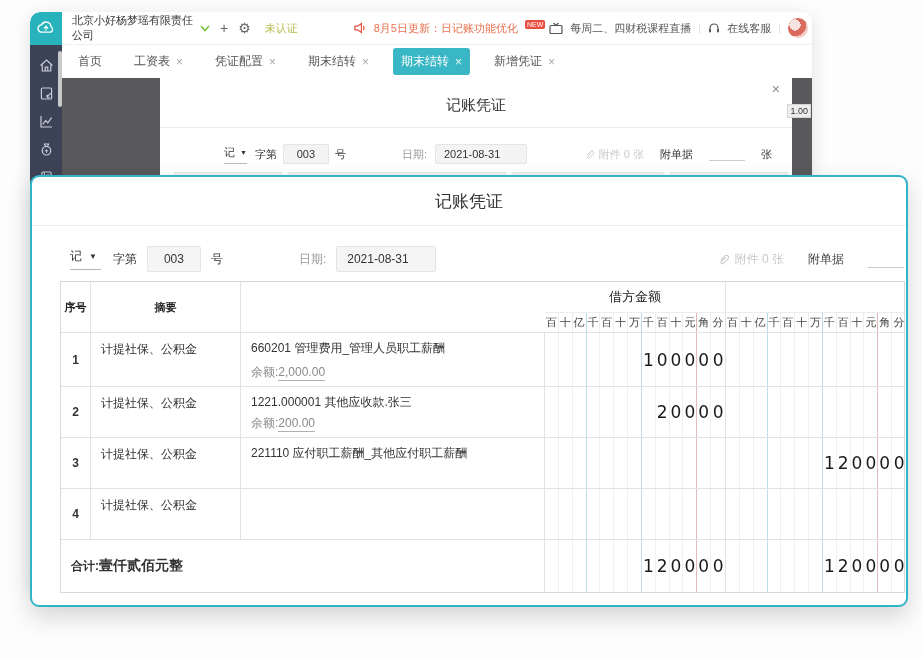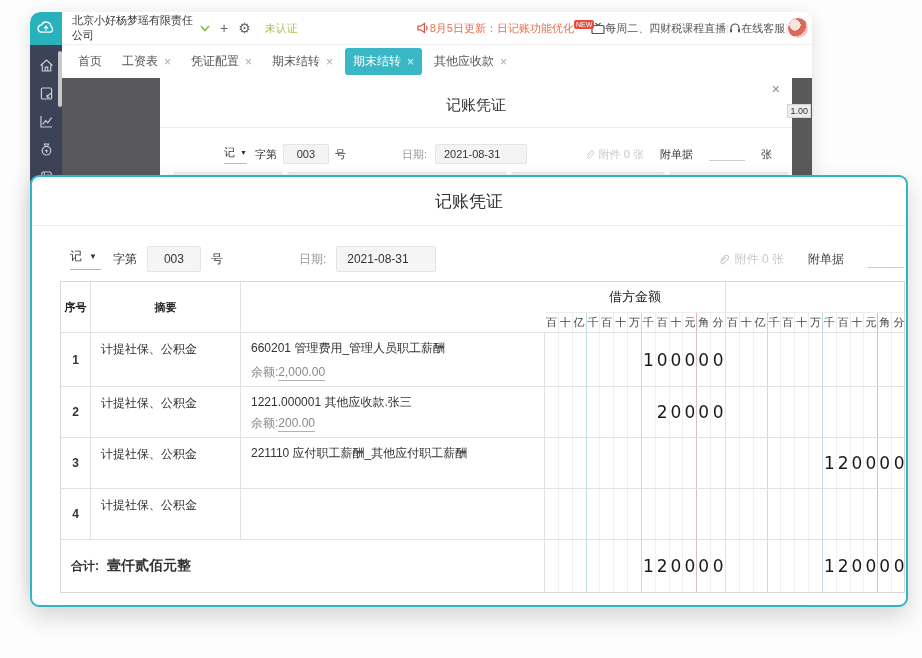--- a/index.html
+++ b/index.html
@@ -13,33 +13,33 @@
 
   
   .topbar { position:relative; height:33px; display:flex; align-items:center; background:#fff;
     border-bottom:1px solid #f0f0f0; }
   .logo { width:32px; height:33px; background:#28b2bc; display:flex; flex-direction:column;
     align-items:center; justify-content:center; border-top-left-radius:10px; flex:0 0 32px; }
   .company-select { display:flex; align-items:center; gap:0; margin-left:10px; cursor:pointer; }
   .company-name { font-size:11px; color:#333; width:128px; }
   .tb-icon { font-size:14px; color:#666; margin-left:10px; cursor:pointer; line-height:1; }
   .verify { font-size:11px; color:#b6bd4e; margin-left:14px; }
-  .topbar-right { margin-left:auto; display:flex; align-items:center; padding-right:4px; }
+  .topbar-right { margin-left:auto; display:flex; align-items:center; gap:7px; padding-right:4px; }
   .announce { font-size:11px; color:#e8704d; white-space:nowrap; }
   .new-badge { font-size:7px; color:#fff; background:#e74c3c; border-radius:2px; padding:1px 2px;
     position:relative; top:-4px; margin-right:-3px; }
   .live-text { font-size:11px; color:#555; white-space:nowrap; }
   .tb-divider { color:#ddd; font-size:11px; }
   .support { font-size:11px; color:#555; white-space:nowrap; }
   .gift-circle { width:20px; height:20px; border-radius:50%; flex:0 0 20px;
     background:radial-gradient(circle at 35% 35%, #f7e3e0 0 30%, #d96a5e 31% 60%, #f3c9c4 61%); }
 
   
   .tabbar { position:relative; margin-left:32px; height:33px; display:flex; align-items:center;
-    gap:4px; padding-left:8px; background:#fff; box-shadow:0 2px 3px rgba(0,0,0,.05); }
+    gap:16px; padding-left:8px; background:#fff; box-shadow:0 2px 3px rgba(0,0,0,.05); }
   .tab { display:flex; align-items:center; gap:6px; font-size:12px; color:#555;
     padding:5px 8px; border-radius:3px; cursor:pointer; white-space:nowrap; }
   .tab .tab-x { color:#aaa; font-size:12px; line-height:1; }
   .tab.active { background:#3ab7c4; color:#fff; }
   .tab.active .tab-x { color:#eaf9fb; }
 
   
   .sidebar { position:absolute; left:0; top:33px; bottom:0; width:32px; background:#3d4356; }
   .side-icons { display:flex; flex-direction:column; align-items:center; gap:11px; padding-top:12px; }
   .side-icon { width:17px; height:17px; display:block; cursor:pointer; }
@@ -124,21 +124,21 @@
   .amt { display:grid; grid-template-columns:repeat(13,1fr); }
   .amt-debit { border-right:1px solid #e2e2e2; }
   .amt span { display:flex; align-items:center; justify-content:center; font-size:17px;
     color:#1a1a1a; border-right:1px solid #f0f0f0; font-family:"DejaVu Sans",sans-serif; }
   .amt span:nth-child(3), .amt span:nth-child(7) { border-right-color:#bfdfe9; }
   .amt span:nth-child(11) { border-right-color:#e0bcbc; }
   .amt span:nth-child(13) { border-right:none; }
 
   .vtotal { display:grid; grid-template-columns:484px 181px 180px; border-top:1px solid #e2e2e2;
     min-height:53px; }
-  .t-label { display:flex; align-items:center; padding-left:10px; gap:8px;
+  .t-label { display:flex; align-items:center; padding-left:10px; 
     border-right:1px solid #e2e2e2; }
   .t-hj { font-weight:bold; font-size:12px; }
   .t-words { font-weight:bold; font-size:14px; }
 </style>
 </head>
 <body>
 
 <div class="page">
 
   <div class="app-window">
@@ -198,21 +198,21 @@
         </div>
         <div class="tab">
           <span>期末结转</span>
           <span class="tab-x">×</span>
         </div>
         <div class="tab active">
           <span>期末结转</span>
           <span class="tab-x">×</span>
         </div>
         <div class="tab">
-          <span>其他应收款</span>
+          <span>新增凭证</span>
           <span class="tab-x">×</span>
         </div>
       </div>
 
     <div class="sidebar">
       <div class="side-icons">
         <svg class="side-icon" viewBox="0 0 20 20">
           <path d="M3 10 L10 3.5 L17 10 M5 9 V16.5 H15 V9 M8.5 16.5 V12 h3 v4.5" fill="none" stroke="#c9cedb" stroke-width="1.4"></path>
         </svg>
         <svg class="side-icon" viewBox="0 0 20 20">

